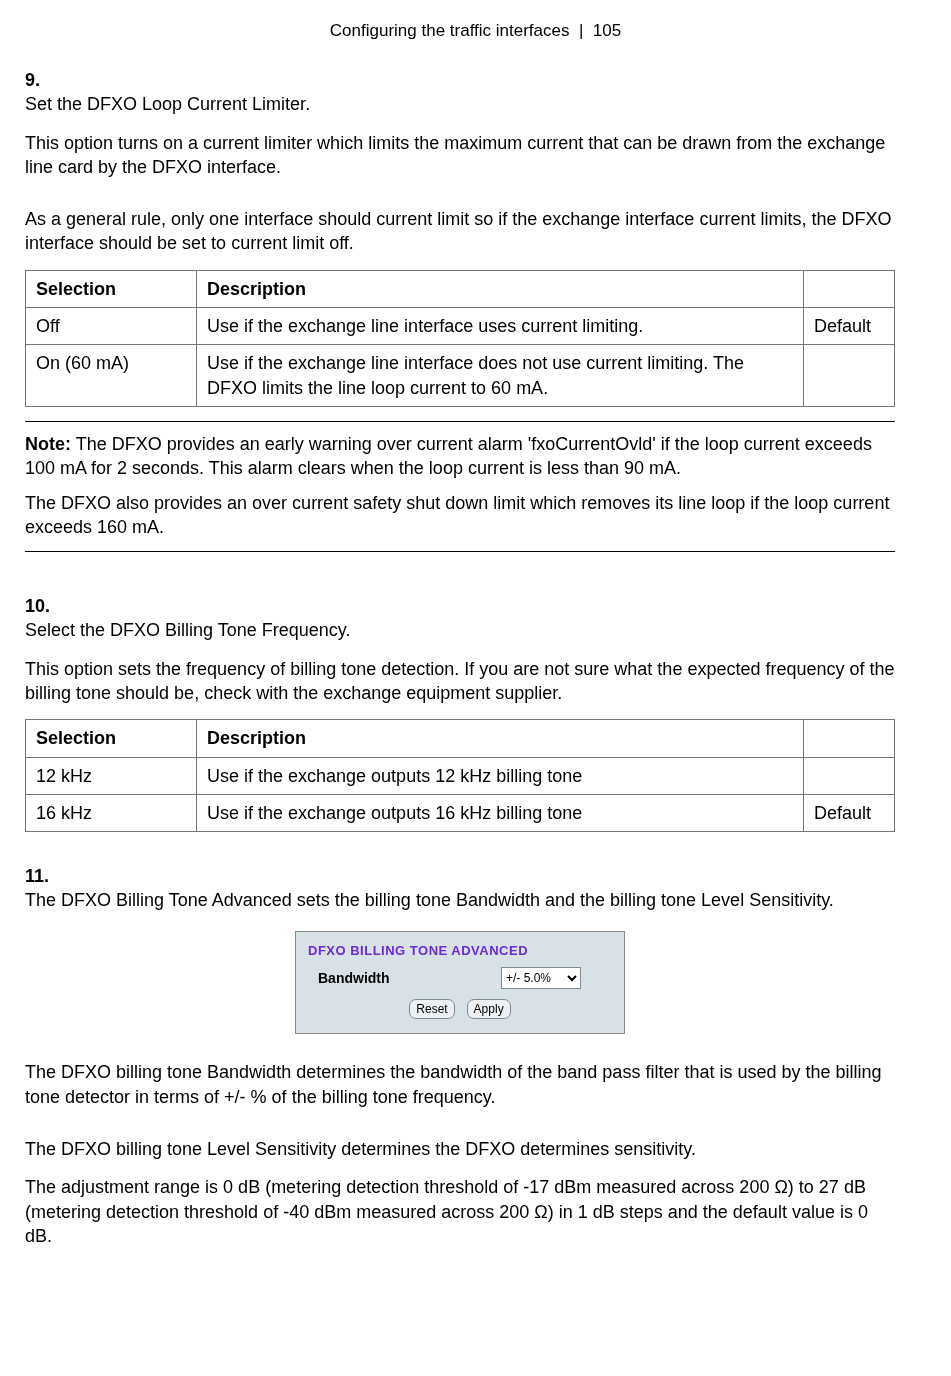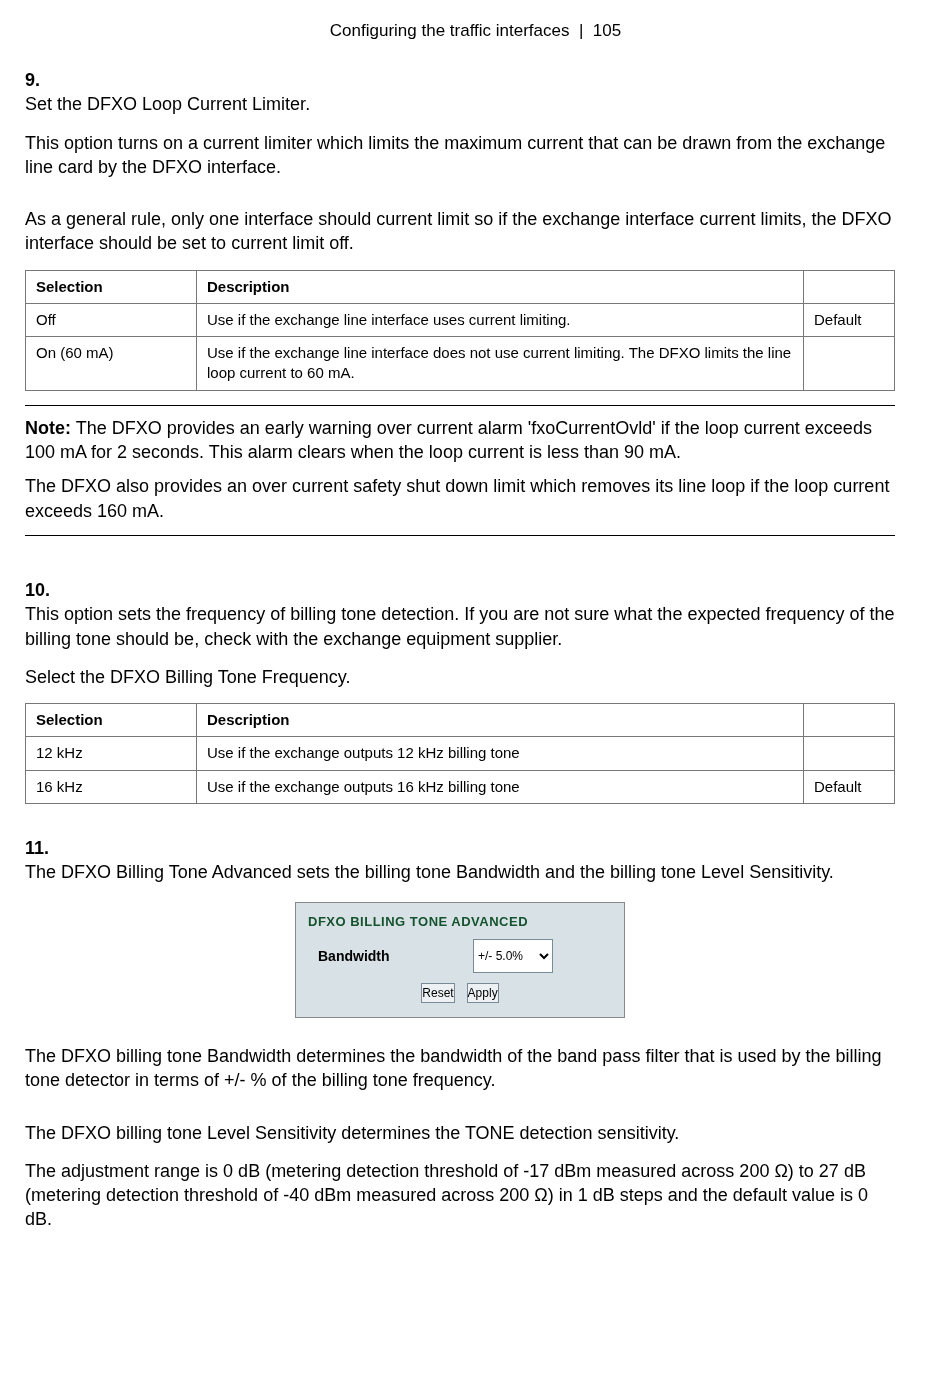--- a/index.html
+++ b/index.html
@@ -31,21 +31,21 @@
     display: inline-block;
     width: 870px;
     vertical-align: top;
   }
   .step-body p { margin: 0 0 14px 0; }
   .step-body .gap { margin-top: 28px; }
   table.opt {
     border-collapse: collapse;
     width: 100%;
     margin: 6px 0 14px 0;
-    font-size: 15px;
+    font-size: 18px;
     border-radius: 7px;
   }
   table.opt th, table.opt td {
     border: 1px solid #777;
     padding: 6px 10px;
     text-align: left;
     vertical-align: top;
   }
   table.opt th { font-weight: bold; }
   .note-block {
@@ -65,53 +65,54 @@
     background: #d8e1e6;
     border: 1px solid #888;
     padding: 10px 12px 14px 12px;
     text-align: left;
     font-family: Verdana, Arial, sans-serif;
     font-size: 14px;
     width: 330px;
     box-sizing: border-box;
   }
   .widget .title {
-    color: #14532d;
+    color: #6d28d9;
     font-weight: bold;
     font-size: 13px;
     letter-spacing: 0.5px;
     margin-bottom: 8px;
   }
   .widget .row {
     display: flex;
     align-items: center;
     margin-bottom: 6px;
   }
   .widget .lbl {
     flex: 0 0 155px;
     font-weight: bold;
     font-size: 14px;
     padding-left: 10px;
   }
   .widget select {
     font-size: 12px;
-    height: 34px;
+    height: 22px;
     background: #fff;
     border: 1px solid #7a8a99;
+    margin-left: 28px;
   }
   .widget .btns {
     text-align: center;
     margin-top: 10px;
   }
   .widget button {
     font-size: 12px;
-    padding: 2px 0;
+    padding: 2px 6px;
     margin: 0 4px;
     border: 1px solid #7a8a99;
-    border-radius: 0;
+    border-radius: 7px;
     background: #eef1f3;
     cursor: pointer;
   }
 </style>
 </head>
 <body>
 
 <div class="header-line">
   <span>Configuring the traffic interfaces</span>
   &nbsp;<span>|</span>&nbsp;
@@ -146,22 +147,22 @@
     <div class="note-block">
       <p><b>Note:</b><span> The DFXO provides an early warning over current alarm 'fxoCurrentOvld' if the loop current exceeds 100 mA for 2 seconds. This alarm clears when the loop current is less than 90 mA.</span></p>
       <p>The DFXO also provides an over current safety shut down limit which removes its line loop if the loop current exceeds 160 mA.</p>
     </div>
   </div>
 </div>
 
 <div class="step">
   <span class="step-num">10.</span>
   <div class="step-body">
+    <p>Select the DFXO Billing Tone Frequency.</p>
     <p>This option sets the frequency of billing tone detection. If you are not sure what the expected frequency of the billing tone should be, check with the exchange equipment supplier.</p>
-    <p>Select the DFXO Billing Tone Frequency.</p>
     <table class="opt">
       <tbody>
           <tr>
         <th style="width:150px">Selection</th>
         <th>Description</th>
         <th style="width:70px"></th>
       </tr>
       <tr>
         <td>12 kHz</td>
         <td>Use if the exchange outputs 12 kHz billing tone</td>
@@ -192,16 +193,16 @@
           </select>
         </div>
         <div class="btns">
           <button>Reset</button>
           <button>Apply</button>
         </div>
       </div>
     </div>
 
     <p>The DFXO billing tone Bandwidth determines the bandwidth of the band pass filter that is used by the billing tone detector in terms of +/- % of the billing tone frequency.</p>
-    <p class="gap">The DFXO billing tone Level Sensitivity determines the TONE detection sensitivity.</p>
+    <p class="gap">The DFXO billing tone Level Sensitivity determines the DFXO determines sensitivity.</p>
     <p>The adjustment range is 0 dB (metering detection threshold of -17 dBm measured across 200 Ω) to 27 dB (metering detection threshold of -40 dBm measured across 200 Ω) in 1 dB steps and the default value is 0 dB.</p>
   </div>
 </div>
 
 </body></html>

